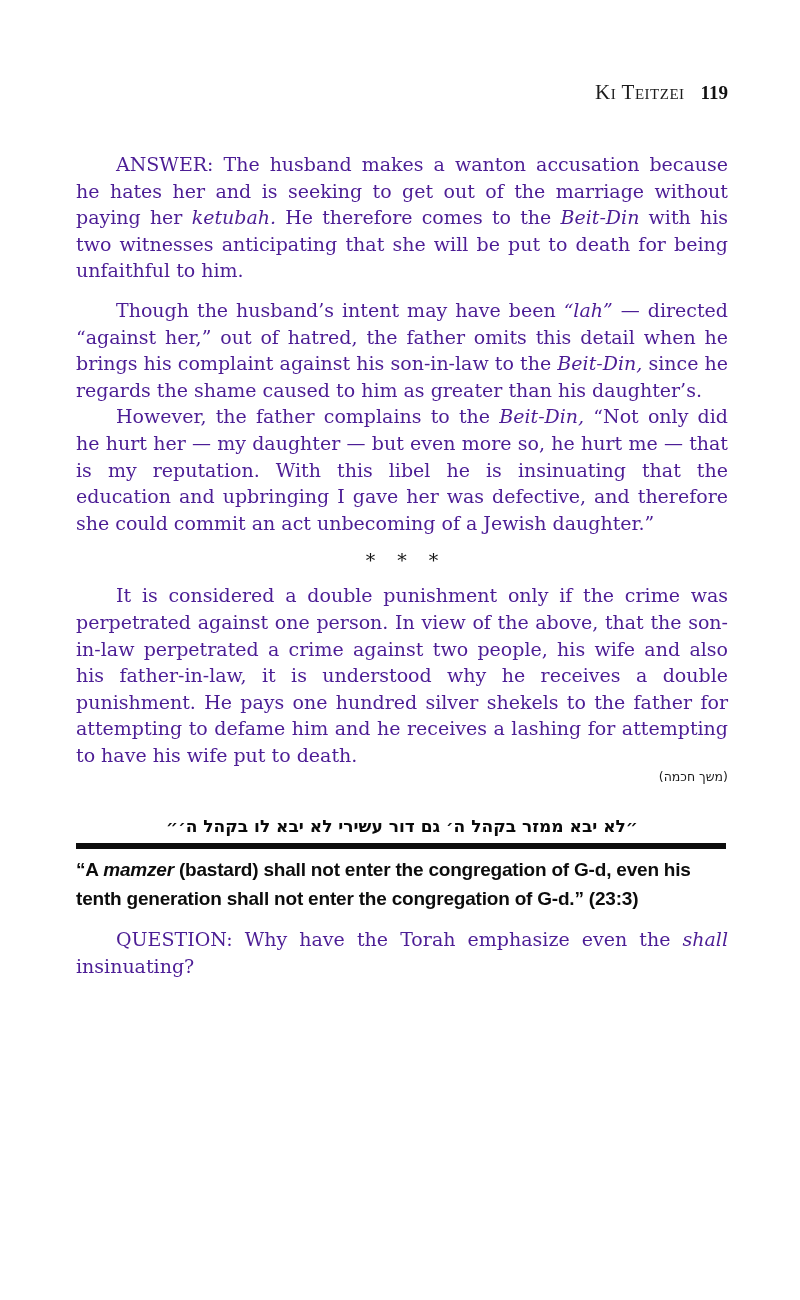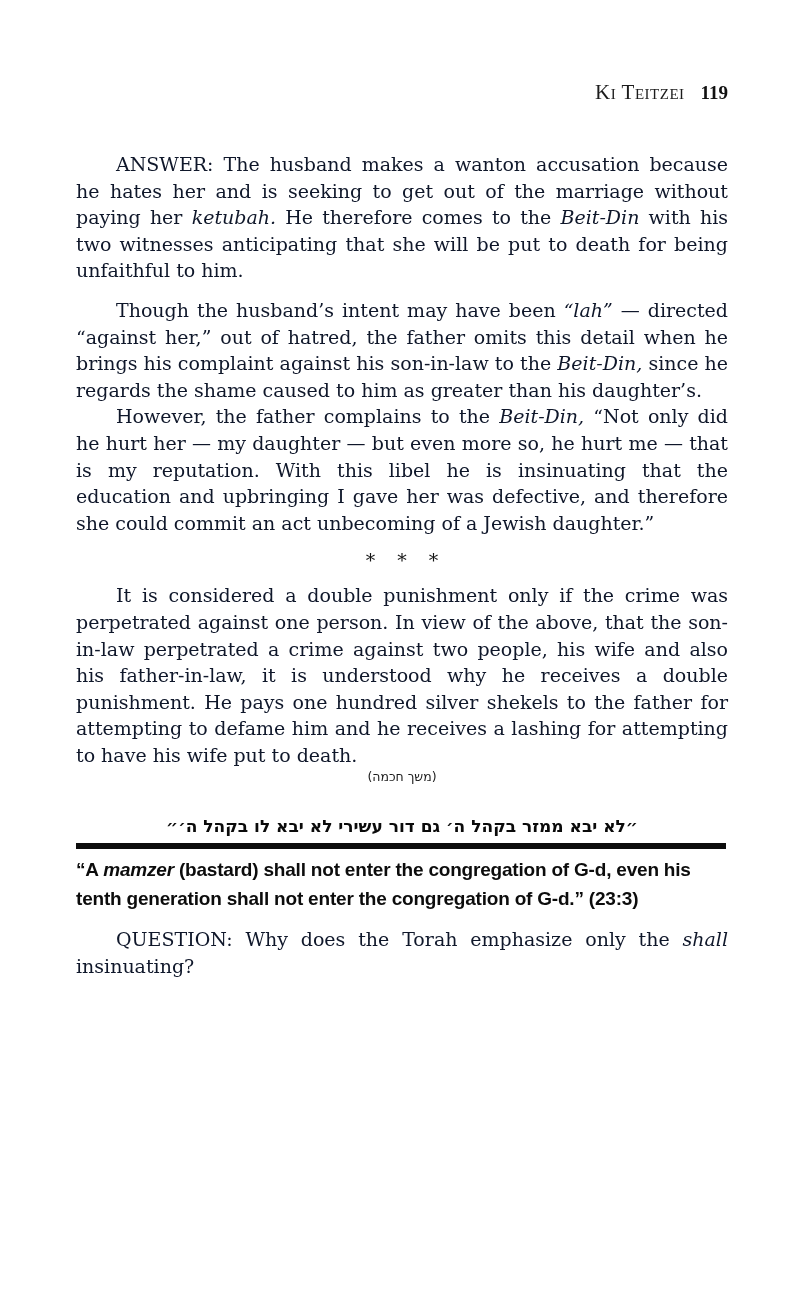--- a/index.html
+++ b/index.html
@@ -40,38 +40,38 @@
     color: #111;
   }
   
   .body-para {
     font-family: "DejaVu Serif", "Liberation Serif", serif;
     font-size: 19px;
     line-height: 26.6px;
     text-align: justify;
     text-indent: 40px;
     margin-bottom: 13px;
-    color: #0f172a;
+    color: #4c1d95;
   }
   .body-para .it { font-style: italic; }
   .no-gap { margin-bottom: 0; }
   
   .divider {
     font-family: "DejaVu Serif", "Liberation Serif", serif;
     font-size: 19px;
     text-align: center;
     word-spacing: 16px;
     margin: 10px 0 11px 0;
     color: #161616;
   }
   
   .attribution {
     font-family: "DejaVu Sans", sans-serif;
     font-size: 12.5px;
-    text-align: center; 
+    text-align: right; 
     direction: rtl;
     margin-top: 1px;
     margin-bottom: 32px;
     color: #1a1a1a;
   }
   
   .hebrew-heading {
     font-family: "DejaVu Sans", sans-serif;
     font-weight: bold;
     font-size: 17px;
@@ -120,15 +120,15 @@
   <p class="body-para no-gap"><span>It is considered a double punishment only if the crime was perpetrated against one person. In view of the above, that the son-in-law perpetrated a crime against two people, his wife and also his father-in-law, it is understood why he receives a double punishment. He pays one hundred silver shekels to the father for attempting to defame him and he receives a lashing for attempting to have his wife put to death.</span></p>
 
   <div class="attribution" dir="rtl">(משך חכמה)</div>
 
   <div class="hebrew-heading" dir="rtl">״לא יבא ממזר בקהל ה׳ גם דור עשירי לא יבא לו בקהל ה׳״</div>
 
   <div class="black-bar"></div>
 
   <p class="translation"><span>“A </span><span class="it">mamzer</span><span> (bastard) shall not enter the congregation of G-d, even his tenth generation shall not enter the congregation of G-d.” (23:3)</span></p>
 
-  <p class="body-para question"><span>QUESTION: Why does the Torah emphasize only the </span><span class="it">shall</span><span> insinuating?</span></p>
+  <p class="body-para question"><span>QUESTION: Why have the Torah emphasize even the </span><span class="it">shall</span><span> insinuating?</span></p>
 
 </div>
 
 </body></html>

